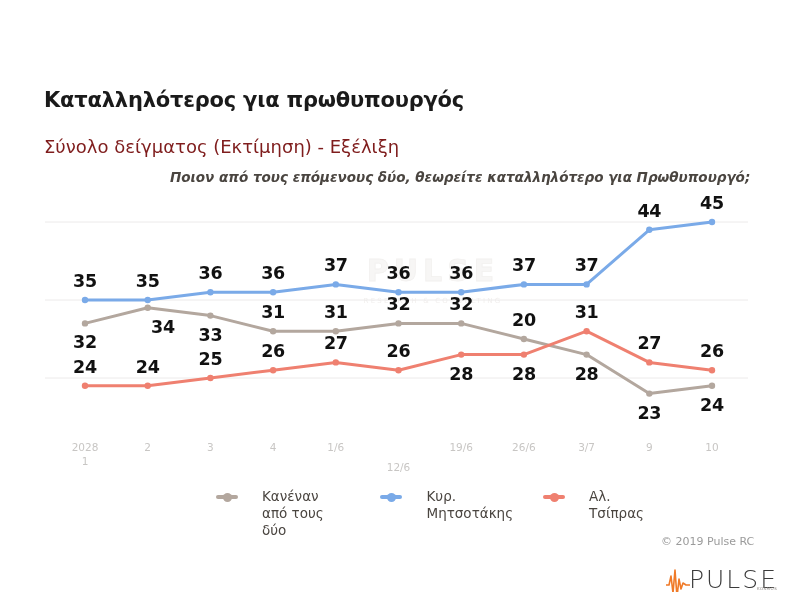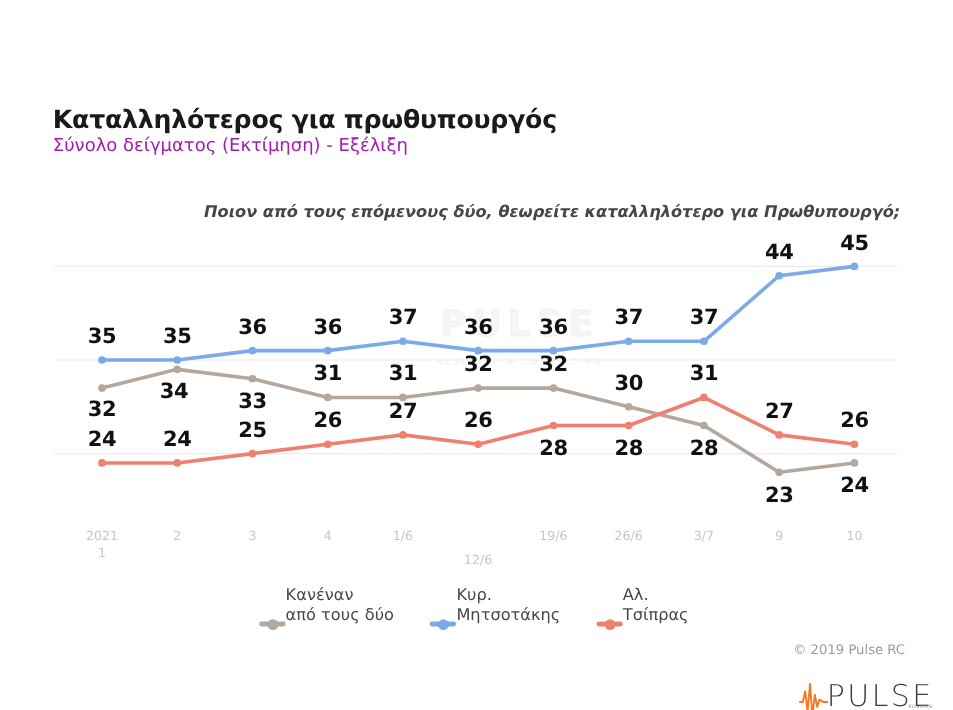--- a/index.html
+++ b/index.html
@@ -31,23 +31,23 @@
     top: 56px;
     font-size: 21px;
     font-weight: bold;
     color: #1a1a1a;
     letter-spacing: -0.2px;
     white-space: nowrap;
   }
   #subtitle {
     position: absolute;
     left: 44px;
-    top: 80px;
-    font-size: 15px;
-    color: #a21caf;
+    top: 104px;
+    font-size: 18px;
+    color: #7f1d1d;
     white-space: nowrap;
   }
   #question {
     position: absolute;
     left: 170px;
     top: 137px;
     font-size: 13.5px;
     font-style: italic;
     font-weight: bold;
     color: #4a4540;
@@ -136,22 +136,22 @@
     left: 216px;
     top: 456px;
     display: flex;
     flex-direction: row;
     align-items: flex-start;
     gap: 30px;
   }
   .legend-item {
     display: flex;
     flex-direction: row;
-    align-items: flex-end;
-    gap: 0;
+    align-items: flex-start;
+    gap: 24px;
   }
   .legend-mark {
     margin-top: 7px;
     width: 22px;
     height: 4px;
     border-radius: 2px;
     position: relative;
     flex: none;
   }
   .legend-mark::after {
@@ -308,45 +308,45 @@
       <div class="dlabel" style="left: 210.4px; top: 241.2px;">36</div>
       <div class="dlabel" style="left: 273.1px; top: 241.2px;">36</div>
       <div class="dlabel" style="left: 335.8px; top: 233.4px;">37</div>
       <div class="dlabel" style="left: 398.5px; top: 241.2px;">36</div>
       <div class="dlabel" style="left: 461.2px; top: 241.2px;">36</div>
       <div class="dlabel" style="left: 523.9px; top: 233.4px;">37</div>
       <div class="dlabel" style="left: 586.6px; top: 233.4px;">37</div>
       <div class="dlabel" style="left: 649.3px; top: 178.8px;">44</div>
       <div class="dlabel" style="left: 712px; top: 171px;">45</div>
       <div class="dlabel" style="left: 85px; top: 310.4px;">32</div>
-      <div class="dlabel" style="left: 145px; top: 294.8px;">34</div>
+      <div class="dlabel" style="left: 163px; top: 294.8px;">34</div>
       <div class="dlabel" style="left: 210.4px; top: 302.6px;">33</div>
       <div class="dlabel" style="left: 273.1px; top: 280.2px;">31</div>
       <div class="dlabel" style="left: 335.8px; top: 280.2px;">31</div>
       <div class="dlabel" style="left: 398.5px; top: 272.4px;">32</div>
       <div class="dlabel" style="left: 461.2px; top: 272.4px;">32</div>
-      <div class="dlabel" style="left: 523.9px; top: 288px;">30</div>
+      <div class="dlabel" style="left: 523.9px; top: 288px;">20</div>
       <div class="dlabel" style="left: 586.6px; top: 341.6px;">28</div>
       <div class="dlabel" style="left: 649.3px; top: 380.6px;">23</div>
       <div class="dlabel" style="left: 712px; top: 372.8px;">24</div>
       <div class="dlabel" style="left: 85px; top: 334.8px;">24</div>
       <div class="dlabel" style="left: 147.7px; top: 334.8px;">24</div>
       <div class="dlabel" style="left: 210.4px; top: 327px;">25</div>
       <div class="dlabel" style="left: 273.1px; top: 319.2px;">26</div>
       <div class="dlabel" style="left: 335.8px; top: 311.4px;">27</div>
       <div class="dlabel" style="left: 398.5px; top: 319.2px;">26</div>
       <div class="dlabel" style="left: 461.2px; top: 341.6px;">28</div>
       <div class="dlabel" style="left: 523.9px; top: 341.6px;">28</div>
       <div class="dlabel" style="left: 586.6px; top: 280.2px;">31</div>
       <div class="dlabel" style="left: 649.3px; top: 311.4px;">27</div>
       <div class="dlabel" style="left: 712px; top: 319.2px;">26</div>
     </div>
   <div id="xticks-layer">
       <div class="xtick" style="left: 85px; top: 408px;">
-        <div>2021</div>
+        <div>2028</div>
         <div>1</div>
       </div>
       <div class="xtick" style="left: 147.7px; top: 408px;">
         <div>2</div>
       </div>
       <div class="xtick" style="left: 210.4px; top: 408px;">
         <div>3</div>
       </div>
       <div class="xtick" style="left: 273.1px; top: 408px;">
         <div>4</div>

